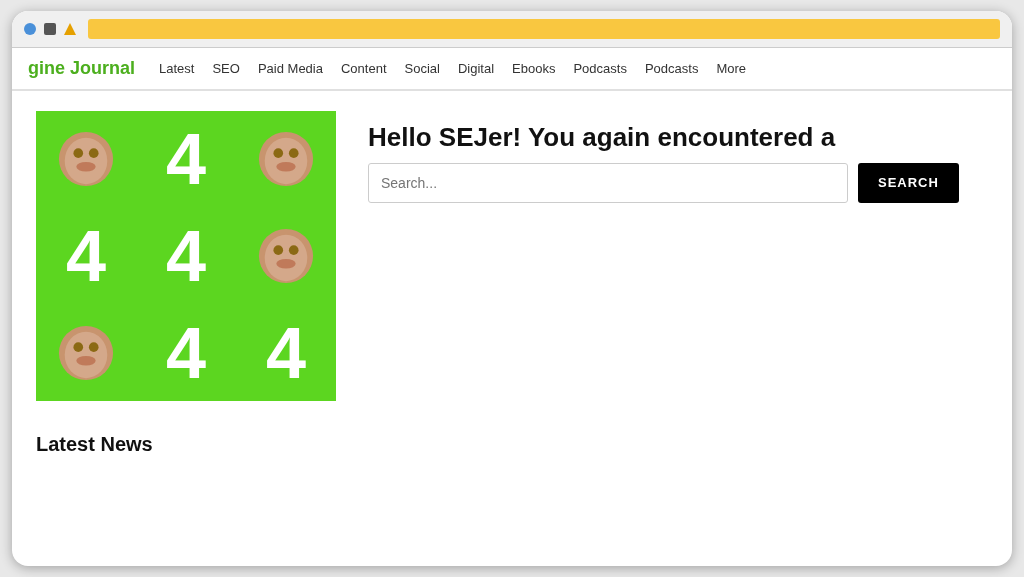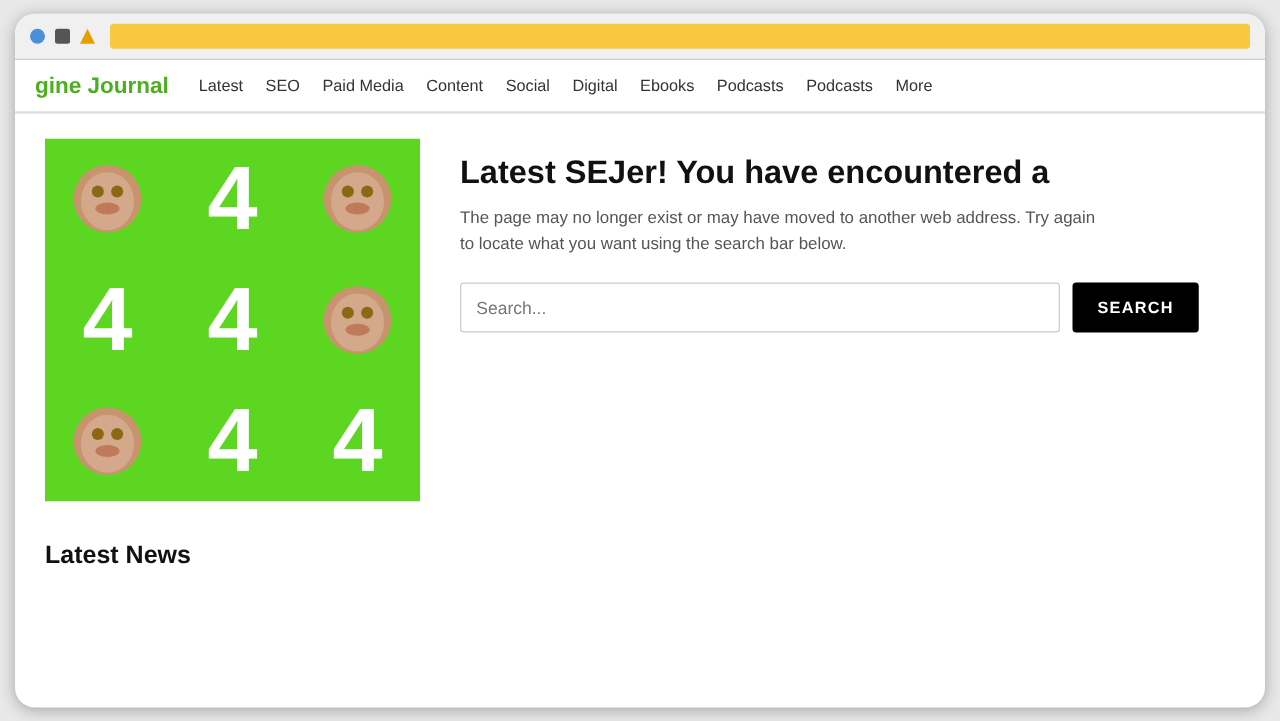--- a/index.html
+++ b/index.html
@@ -259,23 +259,22 @@
         <div class="error-image-cell">
           <span class="four-text">4</span>
         </div>
         <div class="error-image-cell">
           <span class="four-text">4</span>
         </div>
       </div>
 
       <div class="error-info">
         <div class="error-title">
-          <span>Latest SEJer! You have encountered a</span><br>
-        </div>
-        <p class="error-description">The page may no longer exist or may have moved to another web address. Try again to locate what you want using the search bar below.</p>
+          <span>Hello SEJer! You again encountered a</span><br>
+        </div>
         <div class="search-row">
           <input class="search-input" type="text" placeholder="Search..." style="">
           <button class="search-button">SEARCH</button>
         </div>
       </div>
     </div>
 
     <div class="latest-news">
       <h2 class="latest-news-title">Latest News</h2>
     </div>

